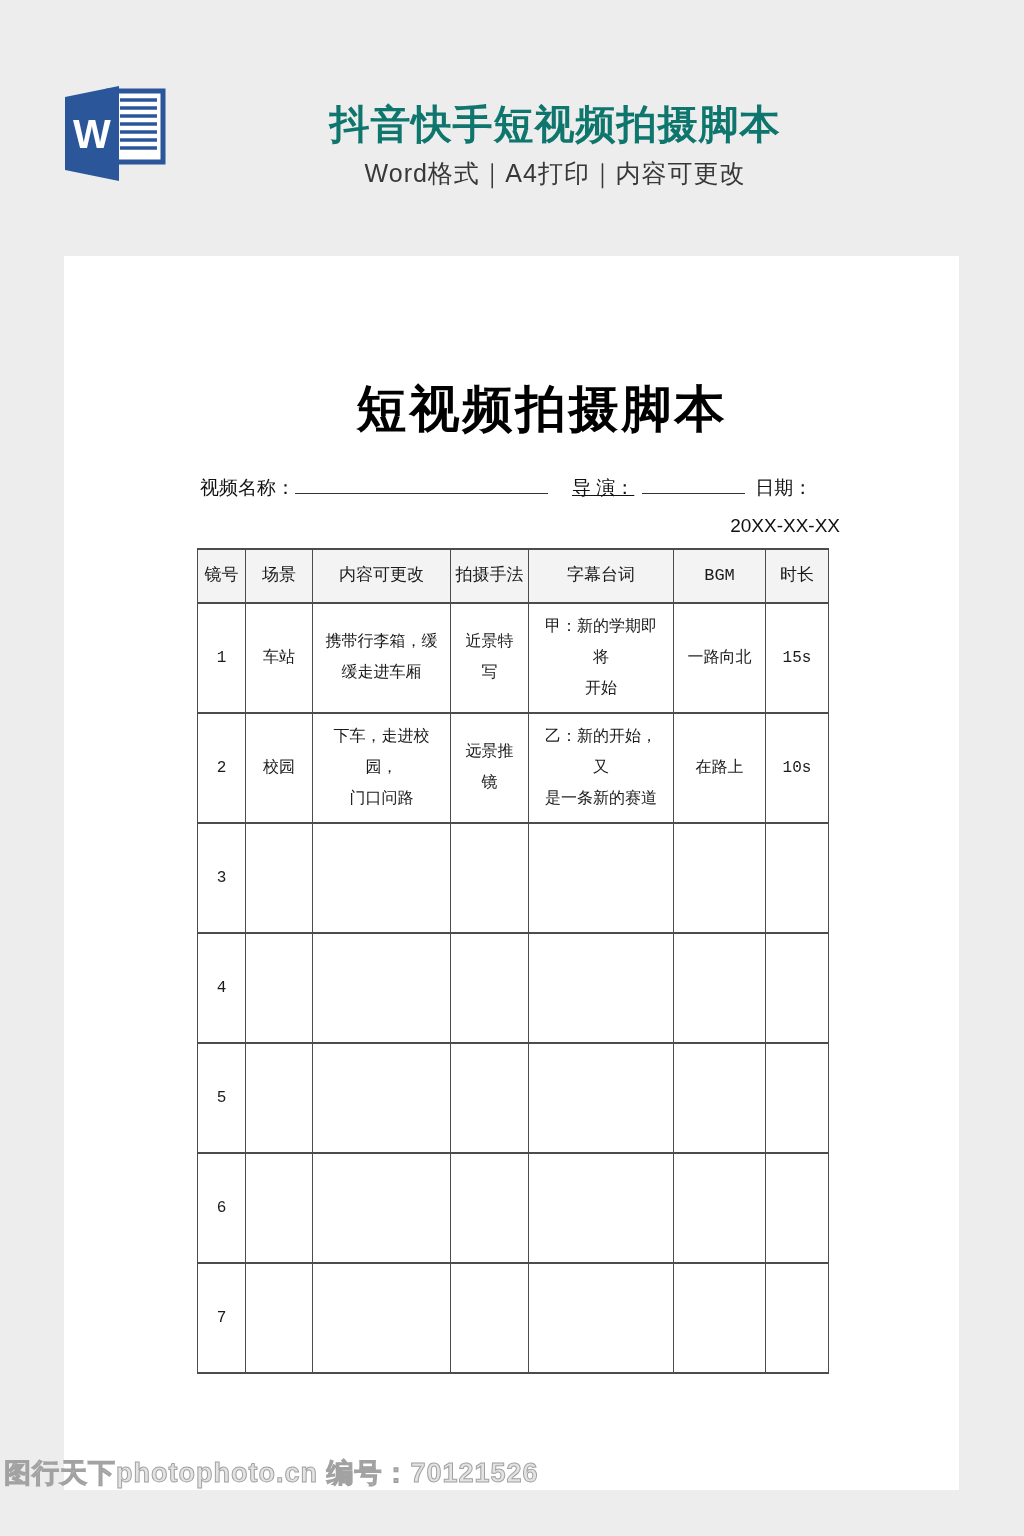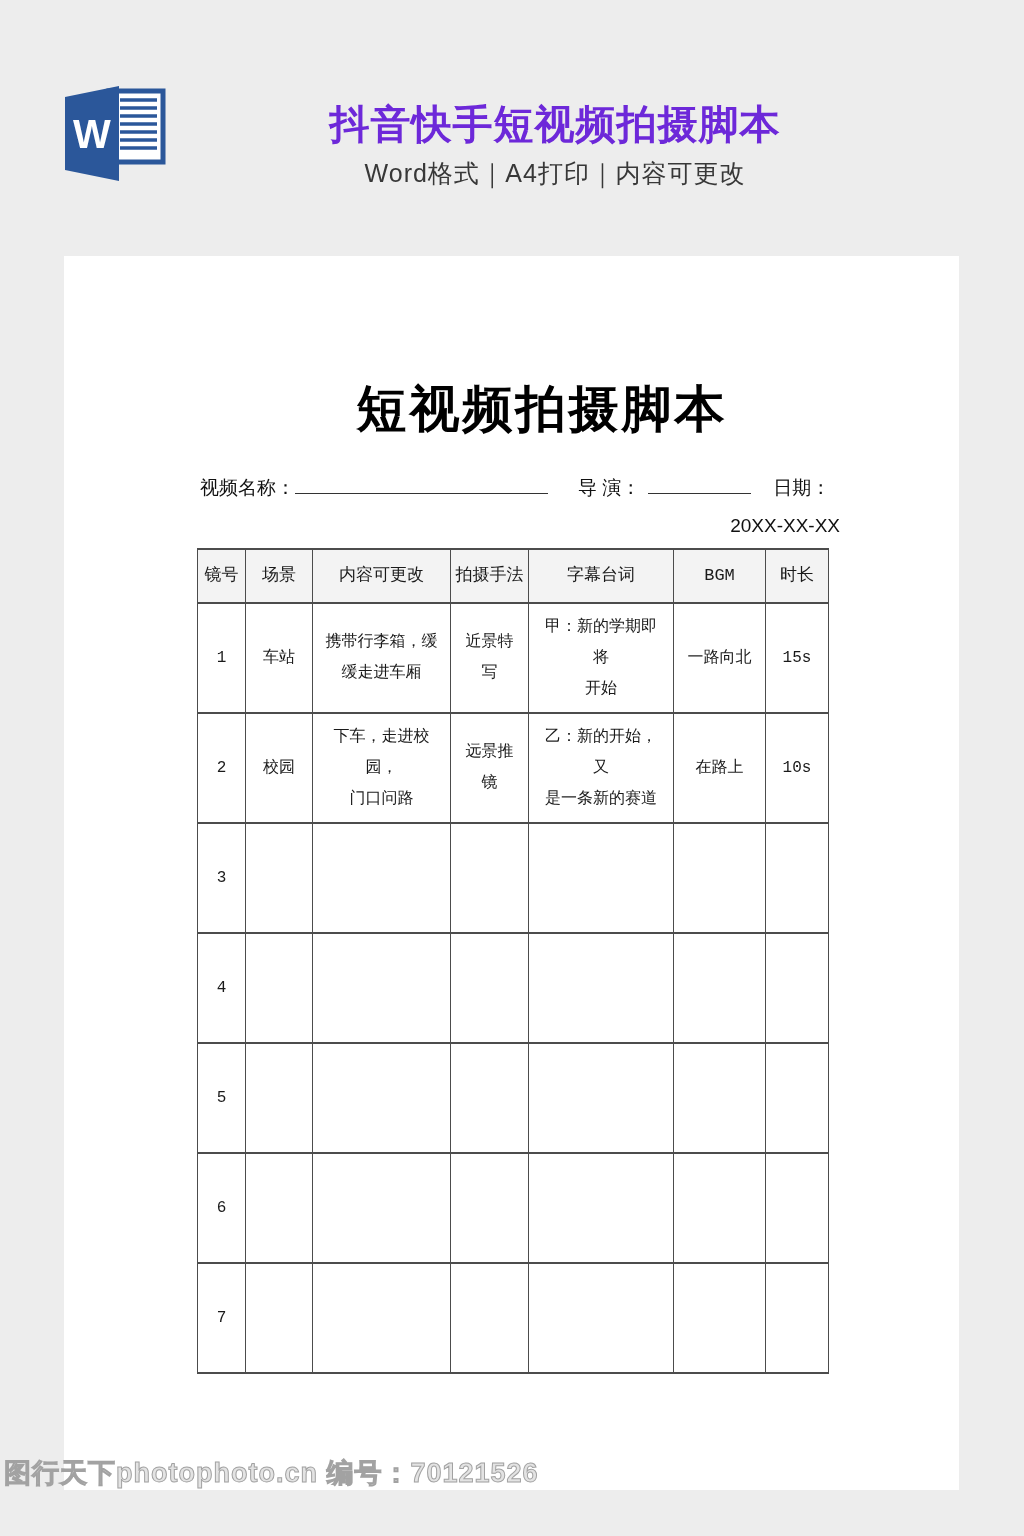--- a/index.html
+++ b/index.html
@@ -10,21 +10,21 @@
     position:relative;overflow:hidden;
     color:#1a1a1a;
   }
   .canvas{position:absolute;left:0;top:0;width:1024px;height:1536px;}
 
   
   .word-icon{position:absolute;left:62px;top:84px;width:106px;height:102px;}
   .hdr-title{
     position:absolute;left:86px;top:97px;width:938px;
     text-align:center;font-size:40px;font-weight:bold;
-    color:#6d28d9;letter-spacing:1px;
+    color:#0f766e;letter-spacing:1px;
   }
   .hdr-sub{
     position:absolute;left:86px;top:157px;width:938px;
     text-align:center;font-size:25px;color:#383838;letter-spacing:1px;
   }
 
   
   .page{
     position:absolute;left:64px;top:256px;width:895px;height:1234px;
     background:#ffffff;
@@ -39,22 +39,22 @@
     font-size:19px;color:#111;
   }
   .form-line1{white-space:nowrap;}
   .uline{
     display:inline-block;height:1em;
     border-bottom:1px solid #333;
     vertical-align:baseline;
   }
   .ul-name{width:253px;}
   .ul-director{width:103px;margin-left:8px;}
-  .lbl-director{margin-left:30px;}
-  .lbl-date{margin-left:22px;}
+  .lbl-director{margin-left:24px;text-decoration:underline;}
+  .lbl-date{margin-left:10px;}
   .form-line2{margin-top:14px;text-align:right;}
 
   
   .script-table{
     position:absolute;left:133px;top:292px;width:631px;
     border-collapse:collapse;table-layout:fixed;
     font-size:16px;color:#1a1a1a;
   }
   .script-table th,.script-table td{
     border:1px solid #4c4c4c;

